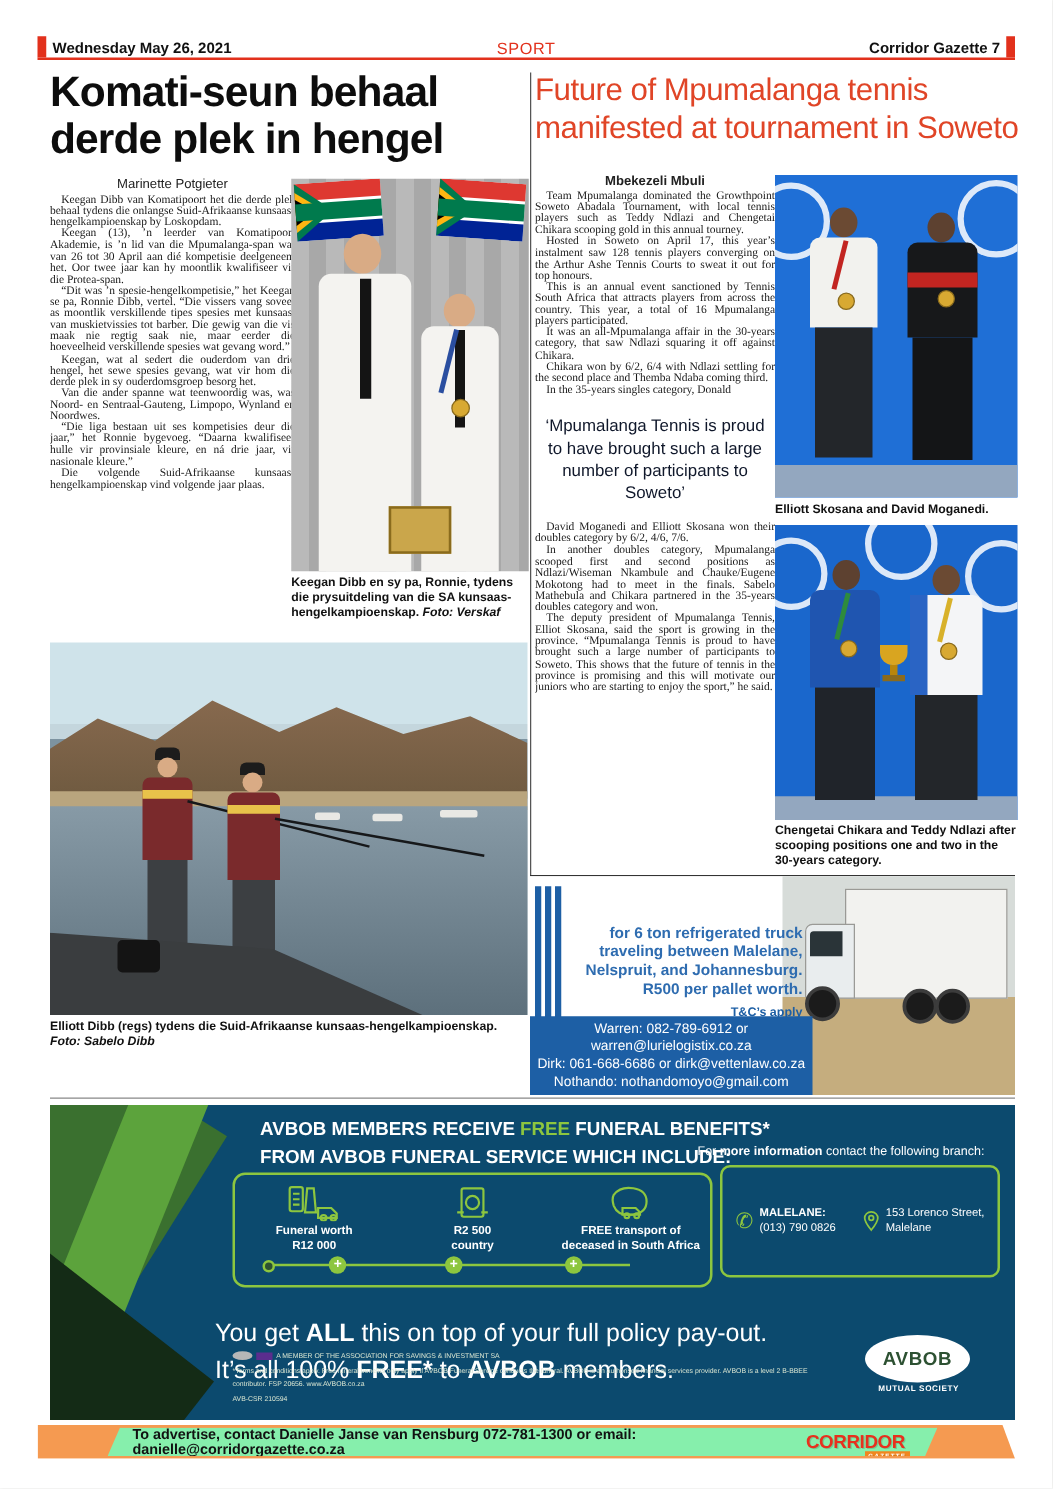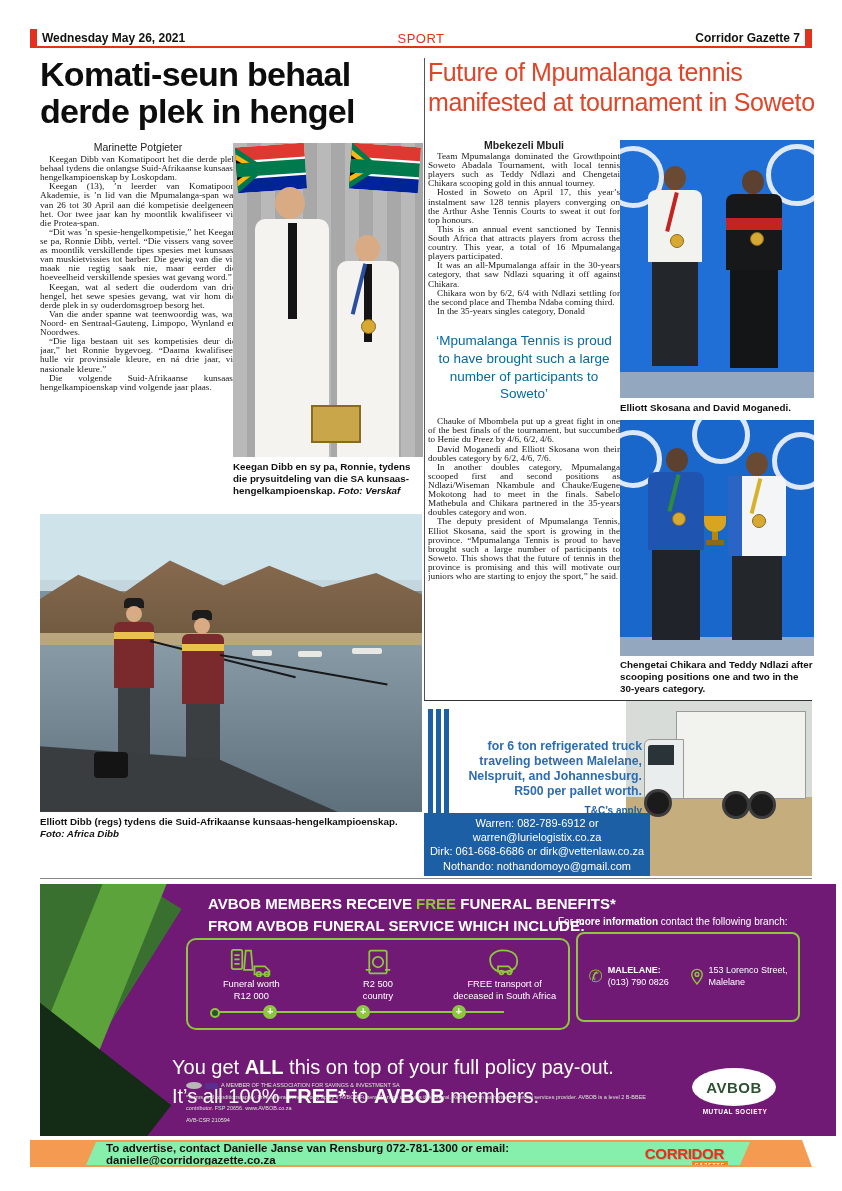--- a/index.html
+++ b/index.html
@@ -19,21 +19,21 @@
            line-height:1.09;letter-spacing:-.7px;}
   .hl-right{left:428px;top:57px;width:388px;font-size:25px;color:#e04527;line-height:1.2;letter-spacing:-.4px;}
   .byline{font-size:10.5px;color:#222;text-align:center;}
   .byline-left{left:40px;top:141px;width:196px;}
   .byline-right{left:428px;top:139px;width:192px;font-weight:bold;}
   .bodycol{font-family:"Liberation Serif",serif;font-size:9.2px;line-height:.99;color:#181818;
            text-align:justify;overflow:hidden;}
   .bodycol p{margin:0;text-indent:9px;}
   .col-left{left:40px;top:155px;width:196px;height:358px;}
   .col-right{left:428px;top:152px;width:192px;height:548px;}
-  .pullquote{color:#0369a1;font-family:"Liberation Sans",sans-serif;font-size:13.5px;line-height:1.32;
+  .pullquote{color:#0f172a;font-family:"Liberation Sans",sans-serif;font-size:13.5px;line-height:1.32;
              text-align:center;margin:16px 2px 14px 2px;text-indent:0;}
   .vdivider{left:424px;top:58px;width:1px;height:642px;background:#555;}
 
   
   .caption{font-size:9.8px;font-weight:bold;line-height:1.25;color:#111;}
   .caption .credit{font-style:italic;}
   .cap-1{left:233px;top:461px;width:190px;}
   .cap-2{left:40px;top:816px;width:382px;}
   .cap-3{left:620px;top:402px;width:194px;}
   .cap-4{left:620px;top:659px;width:194px;}
@@ -90,29 +90,29 @@
               font-weight:normal;font-size:11px;line-height:1.3;text-align:center;padding:3px 2px;z-index:3;}
   .t-photo{position:absolute;right:0;top:0;width:186px;height:175px;overflow:hidden;
            background:linear-gradient(#d7dcd9 0 55%,#c5ad7e 55% 100%);}
   .truckbox{position:absolute;right:6px;top:10px;width:128px;height:86px;background:#f2f2ef;border:1px solid #9a9a96;}
   .truckcab{position:absolute;right:128px;top:38px;width:38px;height:58px;background:#e9edee;border:1px solid #9a9a96;border-radius:6px 0 0 2px;}
   .windshield{position:absolute;left:3px;top:5px;width:26px;height:20px;background:#2a3438;border-radius:3px 0 0 0;}
   .wheel{position:absolute;width:22px;height:22px;border-radius:50%;background:#1b1b1b;border:3px solid #3c3c3c;}
 
   
   .rule-av{left:40px;right:30px;top:878px;height:1px;background:#888;position:absolute;}
-  .av{left:40px;top:884px;width:772px;height:252px;background:#701a75;overflow:hidden;padding-left:24px;}
+  .av{left:40px;top:884px;width:772px;height:252px;background:#0c4a6e;overflow:hidden;}
   .av-d1{position:absolute;left:-50px;top:-30px;width:150px;height:200px;background:#3a702f;transform:rotate(32deg);}
   .av-d2{position:absolute;left:4px;top:-20px;width:64px;height:330px;background:#5ca33c;transform:skewX(-22deg);}
   .av-d3{position:absolute;left:-70px;bottom:-60px;width:170px;height:160px;background:#142b16;transform:rotate(38deg);}
   .av-head{position:absolute;left:168px;top:9px;width:420px;color:#fff;font-weight:bold;font-size:15px;line-height:1.45;}
   .av-head .free{color:#8dc63f;}
   .av-box{position:absolute;left:146px;top:54px;width:380px;height:88px;border:2px solid #8dc63f;border-radius:10px;}
   .av-benefits{display:flex;justify-content:space-around;padding-top:7px;}
-  .benefit{text-align:center;width:122px;color:#fff;font-weight:normal;font-size:9.3px;line-height:1.25;}
+  .benefit{text-align:center;width:122px;color:#fff;font-weight:bold;font-size:9.3px;line-height:1.25;}
   .benefit svg{width:42px;height:30px;display:block;margin:0 auto 2px auto;}
   .av-timeline{position:absolute;left:26px;right:64px;bottom:9px;height:14px;}
   .av-timeline .line{position:absolute;left:0;right:0;top:6px;height:2px;background:#8dc63f;}
   .tl-start{position:absolute;left:-4px;top:3px;width:6px;height:6px;border:2px solid #8dc63f;border-radius:50%;background:#2d5132;}
   .tl-plus{position:absolute;top:0;width:14px;height:14px;border-radius:50%;background:#8dc63f;color:#fff;
            font-weight:bold;font-size:11px;line-height:13px;text-align:center;}
   .av-info{position:absolute;left:518px;top:32px;width:250px;color:#fff;font-size:10px;}
   .av-branch{position:absolute;left:536px;top:48px;width:220px;height:86px;border:2px solid #8dc63f;border-radius:8px;
              display:flex;align-items:center;justify-content:space-around;color:#fff;font-size:9px;line-height:1.3;}
   .av-branch .grp{display:flex;align-items:center;gap:5px;}
@@ -223,38 +223,37 @@
       <div class="head" style="left:154px;top:104px;width:16px;height:16px"></div>
       <div class="jacket" style="left:142px;top:120px;width:42px;height:70px">
           <div class="stripe"></div>
         </div>
       <div class="pants" style="left:146px;top:190px;width:34px;height:66px"></div>
       <div class="rod" style="left:180px;top:140px;width:170px;transform:rotate(10deg)"></div>
     </div>
     <div class="deckboat"></div>
     <div class="seat" style="left:54px;bottom:34px;width:34px;height:26px"></div>
   </div>
-  <div class="abs caption cap-2"><span>Elliott Dibb (regs) tydens die Suid-Afrikaanse kunsaas-hengelkampioenskap. </span><br><span class="credit">Foto: Africa Dibb</span></div>
+  <div class="abs caption cap-2"><span>Elliott Dibb (regs) tydens die Suid-Afrikaanse kunsaas-hengelkampioenskap. </span><br><span class="credit">Foto: Sabelo Dibb</span></div>
 
   <div class="abs vdivider"></div>
 
   <h2 class="abs hl-right" style="margin:0;font-weight:normal">Future of Mpumalanga tennis manifested at tournament in Soweto</h2>
   <div class="abs byline byline-right">Mbekezeli Mbuli</div>
   <div class="abs bodycol col-right">
     <div>
         <p>Team Mpumalanga dominated the Growthpoint Soweto Abadala Tournament, with local tennis players such as Teddy Ndlazi and Chengetai Chikara scooping gold in this annual tourney.</p>
         <p>Hosted in Soweto on April 17, this year’s instalment saw 128 tennis players converging on the Arthur Ashe Tennis Courts to sweat it out for top honours.</p>
         <p>This is an annual event sanctioned by Tennis South Africa that attracts players from across the country. This year, a total of 16 Mpumalanga players participated.</p>
         <p>It was an all-Mpumalanga affair in the 30-years category, that saw Ndlazi squaring it off against Chikara.</p>
         <p>Chikara won by 6/2, 6/4 with Ndlazi settling for the second place and Themba Ndaba coming third.</p>
         <p>In the 35-years singles category, Donald</p>
       </div>
     <div class="pullquote">‘Mpumalanga Tennis is proud to have brought such a large number of participants to Soweto’</div>
     <div>
-        <p>Chauke of Mbombela put up a great fight in one of the best finals of the tournament, but succumbed to Henie du Preez by 4/6, 6/2, 4/6.</p>
         <p>David Moganedi and Elliott Skosana won their doubles category by 6/2, 4/6, 7/6.</p>
         <p>In another doubles category, Mpumalanga scooped first and second positions as Ndlazi/Wiseman Nkambule and Chauke/Eugene Mokotong had to meet in the finals. Sabelo Mathebula and Chikara partnered in the 35-years doubles category and won.</p>
         <p>The deputy president of Mpumalanga Tennis, Elliot Skosana, said the sport is growing in the province. “Mpumalanga Tennis is proud to have brought such a large number of participants to Soweto. This shows that the future of tennis in the province is promising and this will motivate our juniors who are starting to enjoy the sport,” he said.</p>
       </div>
   </div>
 
   <div class="abs photo ph-3">
     <div class="ring" style="left:-18px;top:6px;width:52px;height:52px"></div>
     <div class="ring" style="right:-14px;top:4px;width:52px;height:52px"></div>
     <div class="floor" style="height:10%"></div>

